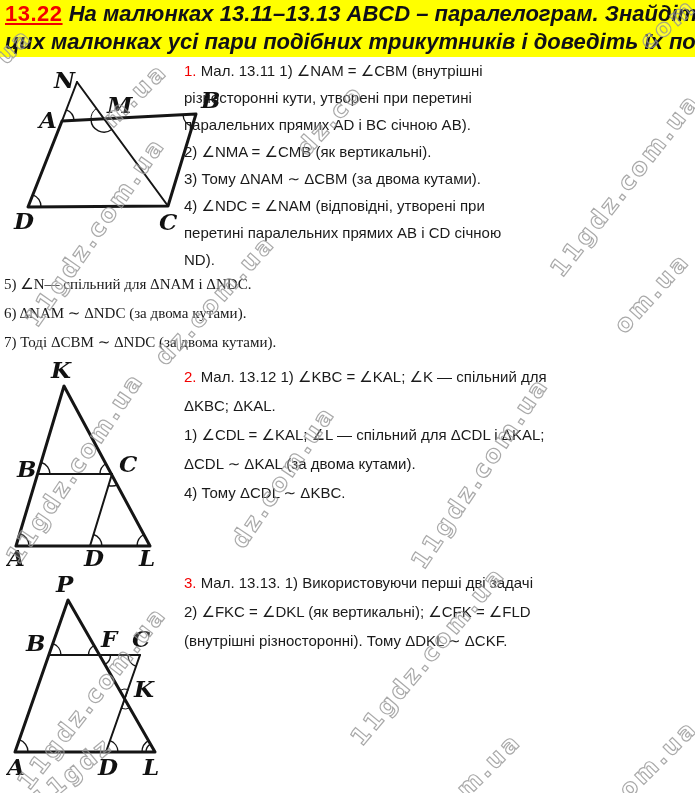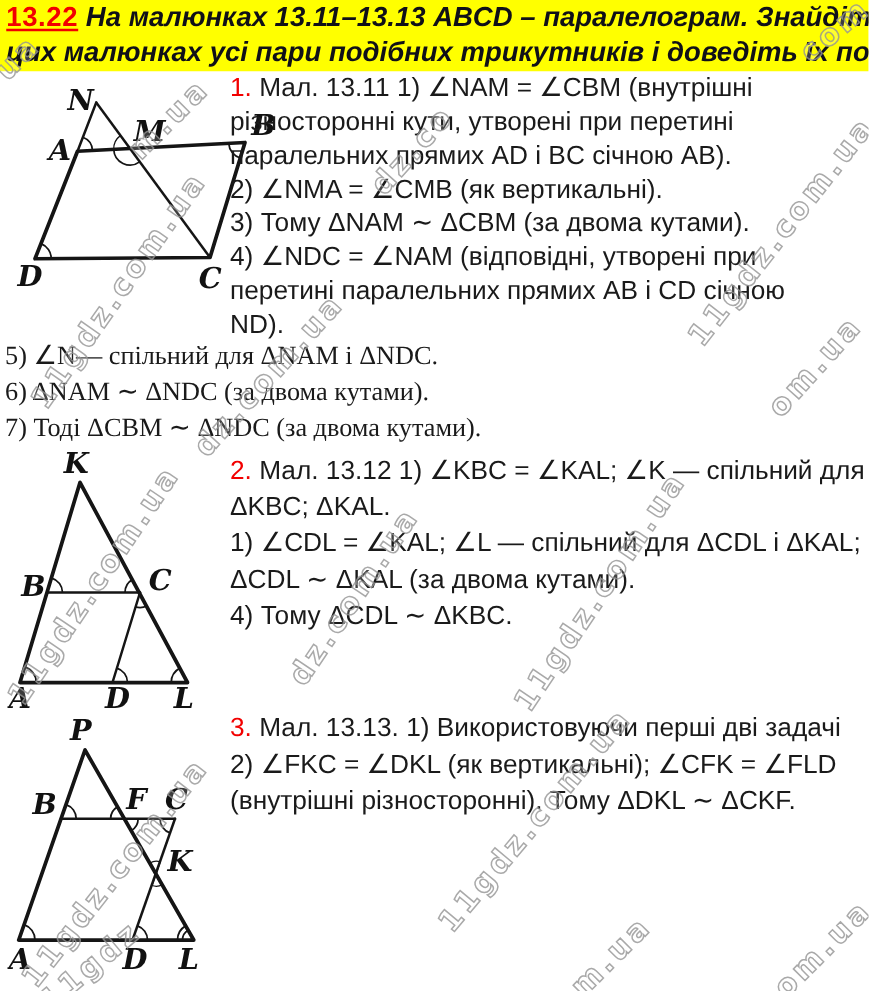--- a/index.html
+++ b/index.html
@@ -4,21 +4,21 @@
 <style>
   html,body{margin:0;padding:0;background:#fff;}
   .page{position:relative;width:695px;height:793px;background:#fff;overflow:hidden;
         font-family:"Liberation Sans","DejaVu Sans",sans-serif;color:#161616;}
   
   .header{position:absolute;left:0;top:0;width:695px;height:57px;background:var(--hl,#ffff00);}
   .hline{white-space:pre;font-style:italic;font-weight:bold;font-size:22px;line-height:28px;
          padding-left:5px;color:#101018;}
   .hnum{font-style:normal;color:var(--red,#f20000);letter-spacing:.5px;text-decoration:underline;}
   
-  .tl{white-space:pre;font-size:21px;color:#1a1a1a;}
+  .tl{white-space:pre;font-size:15px;color:#1a1a1a;}
   .red{color:var(--red,#f20000);}
   .s1col{position:absolute;left:184px;top:57px;line-height:27px;}
   .s1cont{position:absolute;left:4px;top:270px;line-height:29px;font-family:Liberation Serif, serif;}
   .s2col{position:absolute;left:184px;top:362px;line-height:29px;}
   .s3col{position:absolute;left:184px;top:568px;line-height:29px;}
   
   .fig{position:absolute;}
   .fig text{font-family:"DejaVu Serif","Liberation Serif",serif;font-style:italic;font-weight:bold;
             font-size:23px;fill:#111;}
   .fig path,.fig line{stroke:#151515;fill:none;}

